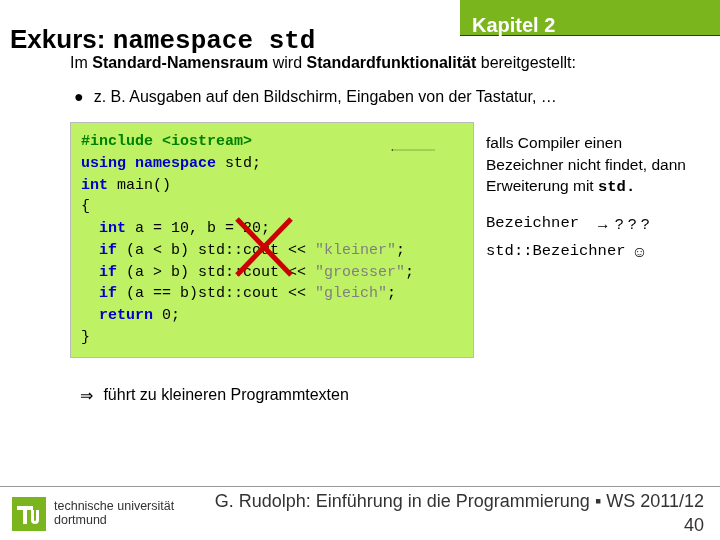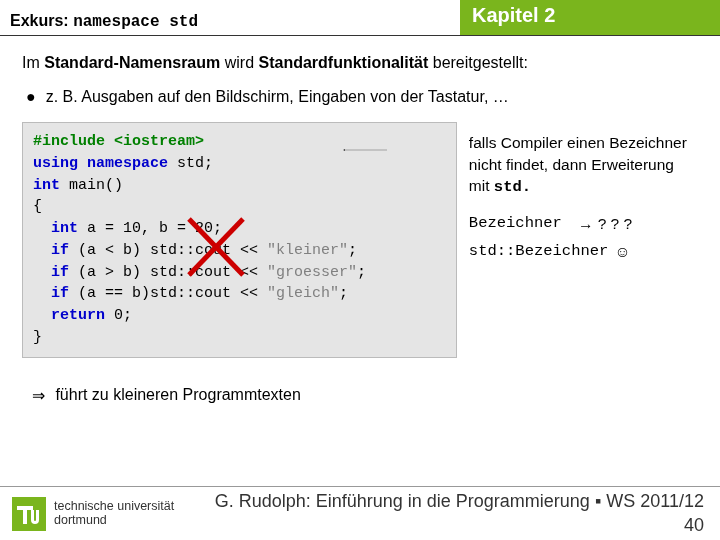--- a/index.html
+++ b/index.html
@@ -12,57 +12,58 @@
     overflow: hidden;
   }
   .header {
     display: flex;
     height: 36px;
     border-bottom: 1px solid #333;
   }
   .header-left {
     width: 460px;
     background: #fff;
-    padding: 12px 10px;
-    font-size: 16px;
+    padding: 24px 10px;
+    font-size: 26px;
     font-weight: bold;
   }
   .header-left .mono {
     font-family: "Courier New", monospace;
     font-weight: bold;
   }
   .header-right {
     flex: 1;
     background: #7ab51d;
     color: #fff;
-    padding: 4px 12px;
+    padding: 14px 12px;
     font-size: 20px;
     font-weight: bold;
   }
   .content {
     padding: 18px 22px 0 22px;
+    margin-left: 48px;
   }
   .intro {
     font-size: 16px;
     margin-bottom: 16px;
   }
   .bullet-row {
     display: flex;
     gap: 10px;
     margin-bottom: 16px;
     font-size: 16px;
   }
   .bullet-dot { padding-left: 4px; }
   .main-row {
     display: flex;
     gap: 12px;
     align-items: flex-start;
   }
   .code-box {
-    background: #e5e5e5;
+    background: #bef264;
     border: 1px solid #bbb;
     padding: 8px 10px;
     font-family: "Courier New", monospace;
     font-size: 15px;
     line-height: 1.45;
     width: 440px;
     position: relative;
     white-space: nowrap;
   }
   .code-box .kw-green { color: #008000; font-weight: bold; }

